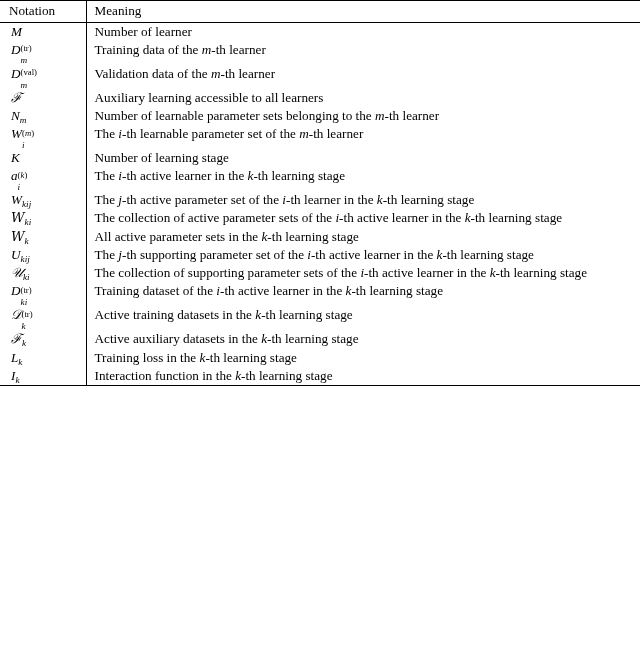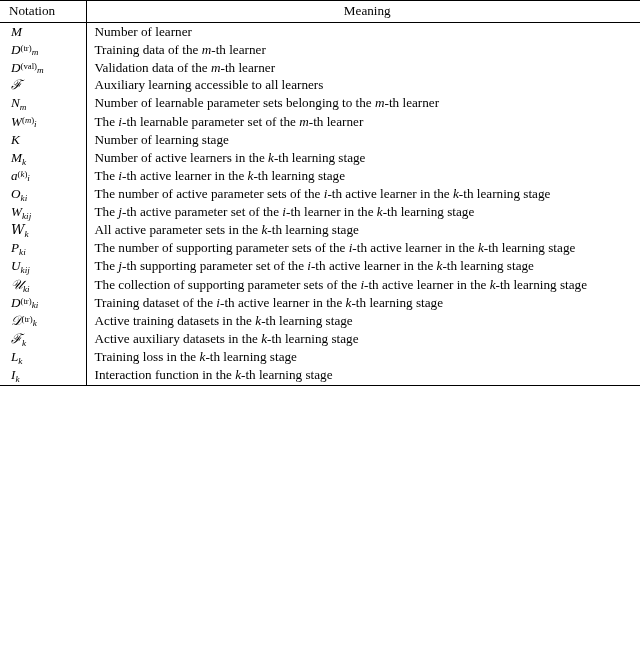--- a/index.html
+++ b/index.html
@@ -30,21 +30,20 @@
     vertical-align: baseline;
     padding: 2px 0 3px 0;
     font-size: 13.2px;
   }
   .notation-table thead th.hdr-notation {
     padding-left: 9px;
     border-right: 1.1px solid #000;
   }
   .notation-table thead th.hdr-meaning {
     padding-left: 8px;
-    text-align: center;
   }
   .notation-table thead tr {
     border-top: 1.1px solid #000;
     border-bottom: 1.1px solid #000;
   }
 
   .notation-table tbody td {
     vertical-align: top;
     padding: 0.6px 0 0.6px 0;
     line-height: 1.27;
@@ -68,20 +67,21 @@
   .table-wrap {
     padding: 0;
   }
 
   
   .m  { font-family: "Liberation Serif", "DejaVu Serif", serif; font-style: italic; }
   .mcal { font-family: "DejaVu Serif", "Liberation Serif", serif; font-style: italic; }
   .sub { font-size: 0.70em; font-style: italic; vertical-align: -0.30em; letter-spacing: 0; }
   .updown {
     display: inline-flex;
+    flex-direction: column;
     align-items: flex-start;
     vertical-align: baseline;
     line-height: 1;
     position: relative;
     top: 0.02em;
   }
   .updown .u {
     font-size: 0.66em;
     font-style: normal;
     line-height: 1;
@@ -154,54 +154,46 @@
                 <span class="d">i</span>
               </span></span></td>
       <td class="cell-meaning">The <span class="m">i</span>-th learnable parameter set of the <span class="m">m</span>-th learner</td>
     </tr>
 
     <tr>
       <td class="cell-notation"><span class="notation-cell"><span class="m">K</span></span></td>
       <td class="cell-meaning">Number of learning stage</td>
     </tr>
 
-    <tr>
-      <td class="cell-notation"><span class="notation-cell"><span class="m">M</span><span class="sub">k</span></span></td>
-      <td class="cell-meaning">Number of active learners in the <span class="m">k</span>-th learning stage</td>
-    </tr>
 
 
     <tr>
       <td class="cell-notation"><span class="notation-cell"><span class="m">a</span><span class="updown">
                 <span class="u">(<span style="font-style:italic">k</span>)</span>
                 <span class="d">i</span>
               </span></span></td>
       <td class="cell-meaning">The <span class="m">i</span>-th active learner in the <span class="m">k</span>-th learning stage</td>
     </tr>
 
-    <tr>
-      <td class="cell-notation"><span class="notation-cell"><span class="m">O</span><span class="sub">ki</span></span></td>
-      <td class="cell-meaning">The number of active parameter sets of the <span class="m">i</span>-th active learner in the <span class="m">k</span>-th learning stage</td>
-    </tr>
 
     <tr>
       <td class="cell-notation"><span class="notation-cell"><span class="m">W</span><span class="sub">kij</span></span></td>
       <td class="cell-meaning">The <span class="m">j</span>-th active parameter set of the <span class="m">i</span>-th learner in the <span class="m">k</span>-th learning stage</td>
     </tr>
 
+    <tr>
+      <td class="cell-notation"><span class="notation-cell"><span class="mcal">𝑊</span><span class="sub">ki</span></span></td>
+      <td class="cell-meaning">The collection of active parameter sets of the <span class="m">i</span>-th active learner in the <span class="m">k</span>-th learning stage</td>
+    </tr>
 
     <tr>
       <td class="cell-notation"><span class="notation-cell"><span class="mcal">𝑊</span><span class="sub">k</span></span></td>
       <td class="cell-meaning">All active parameter sets in the <span class="m">k</span>-th learning stage</td>
     </tr>
 
-    <tr>
-      <td class="cell-notation"><span class="notation-cell"><span class="m">P</span><span class="sub">ki</span></span></td>
-      <td class="cell-meaning">The number of supporting parameter sets of the <span class="m">i</span>-th active learner in the <span class="m">k</span>-th learning stage</td>
-    </tr>
 
     <tr>
       <td class="cell-notation"><span class="notation-cell"><span class="m">U</span><span class="sub">kij</span></span></td>
       <td class="cell-meaning">The <span class="m">j</span>-th supporting parameter set of the <span class="m">i</span>-th active learner in the <span class="m">k</span>-th learning stage</td>
     </tr>
 
     <tr>
       <td class="cell-notation"><span class="notation-cell"><span class="mcal">𝒰</span><span class="sub">ki</span></span></td>
       <td class="cell-meaning">The collection of supporting parameter sets of the <span class="m">i</span>-th active learner in the <span class="m">k</span>-th learning stage</td>
     </tr>

